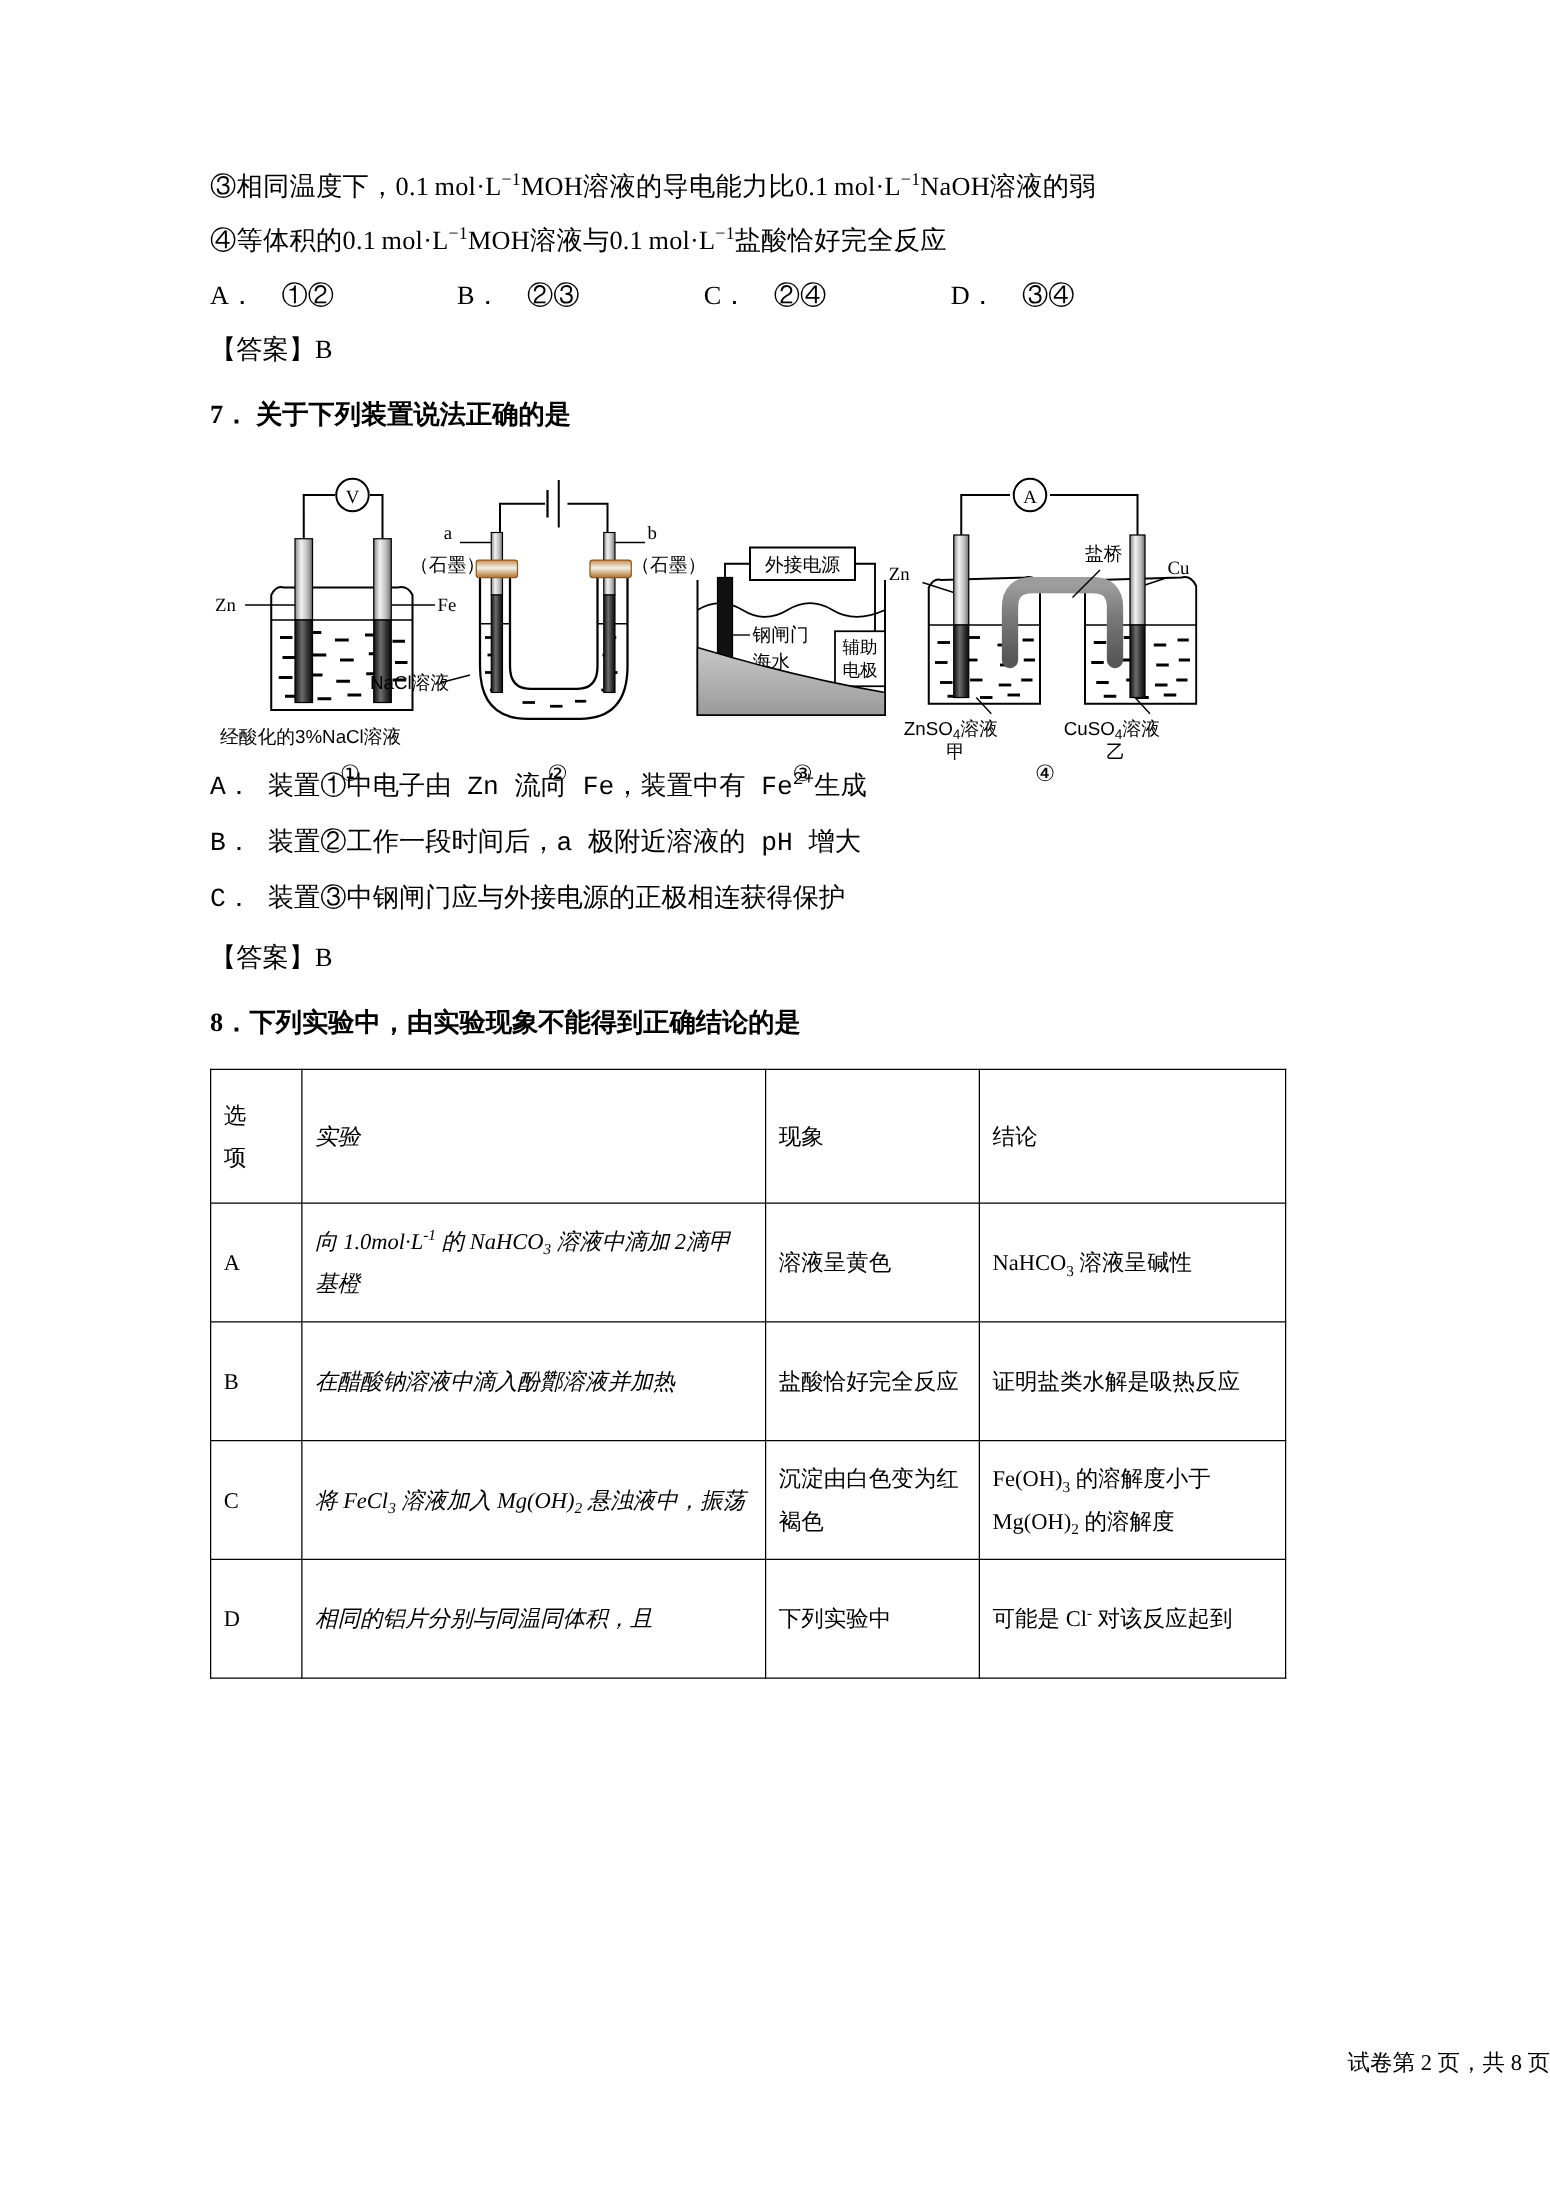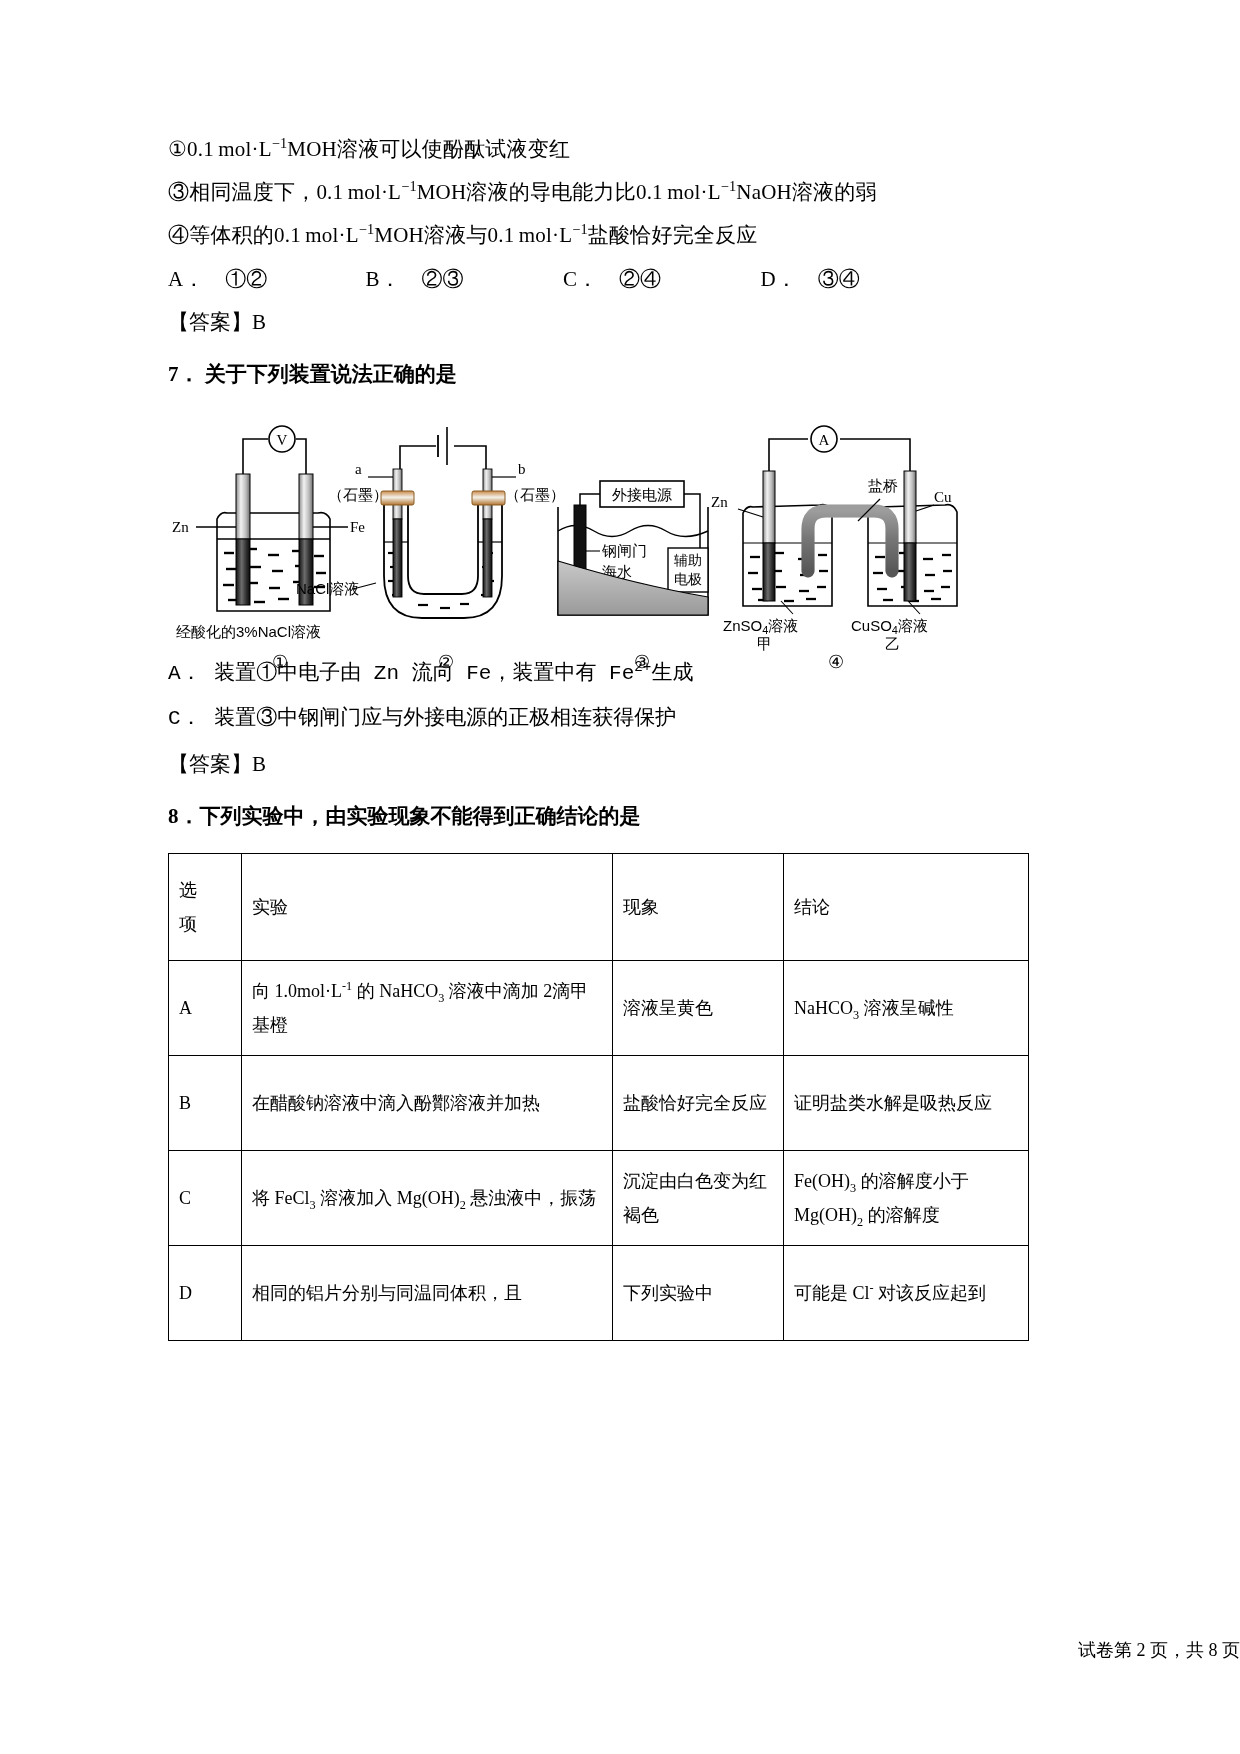--- a/index.html
+++ b/index.html
@@ -101,21 +101,21 @@
   table.exp td, table.exp th {
     border: 1px solid #000;
     font-size: 18px;
     line-height: 34px;
     padding: 8px 10px;
     vertical-align: middle;
     text-align: left;
     font-weight: normal;
   }
   .col-opt  { width: 52px;  text-align: center; }
-  .col-exp  { width: 350px; }
+  .col-exp  { width: 350px; font-style: italic; }
   .col-phen { width: 150px; }
   .col-conc { width: 224px; }
   td.cell-center { text-align: center; }
   thead td { height: 90px; vertical-align: middle; }
   .hdr-opt { text-align: center; line-height: 28px; }
   tbody td { height: 78px; }
 
   .footer {
     position: absolute;
     left: 0;
@@ -124,23 +124,20 @@
     text-align: right;
     font-size: 18px;
   }
 </style>
 </head>
 <body>
 
 <div class="page">
   <div class="content">
 
-    <div class="line">
-      <span>①</span><span>0.1 mol·L<sup>−1</sup>MOH溶液可以使酚酞试液变红</span>
-    </div>
 
 
     <div class="line">
       <span>③</span><span>相同温度下，0.1 mol·L<sup>−1</sup>MOH溶液的导电能力比0.1 mol·L<sup>−1</sup>NaOH溶液的弱</span>
     </div>
 
     <div class="line">
       <span>④</span><span>等体积的0.1 mol·L<sup>−1</sup>MOH溶液与0.1 mol·L<sup>−1</sup>盐酸恰好完全反应</span>
     </div>
 
@@ -388,20 +385,24 @@
         <span class="cap-num" style="left:104px;">①</span>
         <span class="cap-num" style="left:270px;">②</span>
         <span class="cap-num" style="left:466px;">③</span>
         <span class="cap-num" style="left:660px;">④</span>
       </div>
     </div>
 
     <div class="choice">
       <span>A．</span>
       <span>装置①中电子由 Zn 流向 Fe，装置中有 Fe<sup>2+</sup>生成</span>
+    </div>
+    <div class="choice">
+      <span>B．</span>
+      <span>装置②工作一段时间后，a 极附近溶液的 pH 增大</span>
     </div>
     <div class="choice">
       <span>C．</span>
       <span>装置③中钢闸门应与外接电源的正极相连获得保护</span>
     </div>
 
     <div class="ans">
       <span>【答案】</span><span>B</span>
     </div>
 

